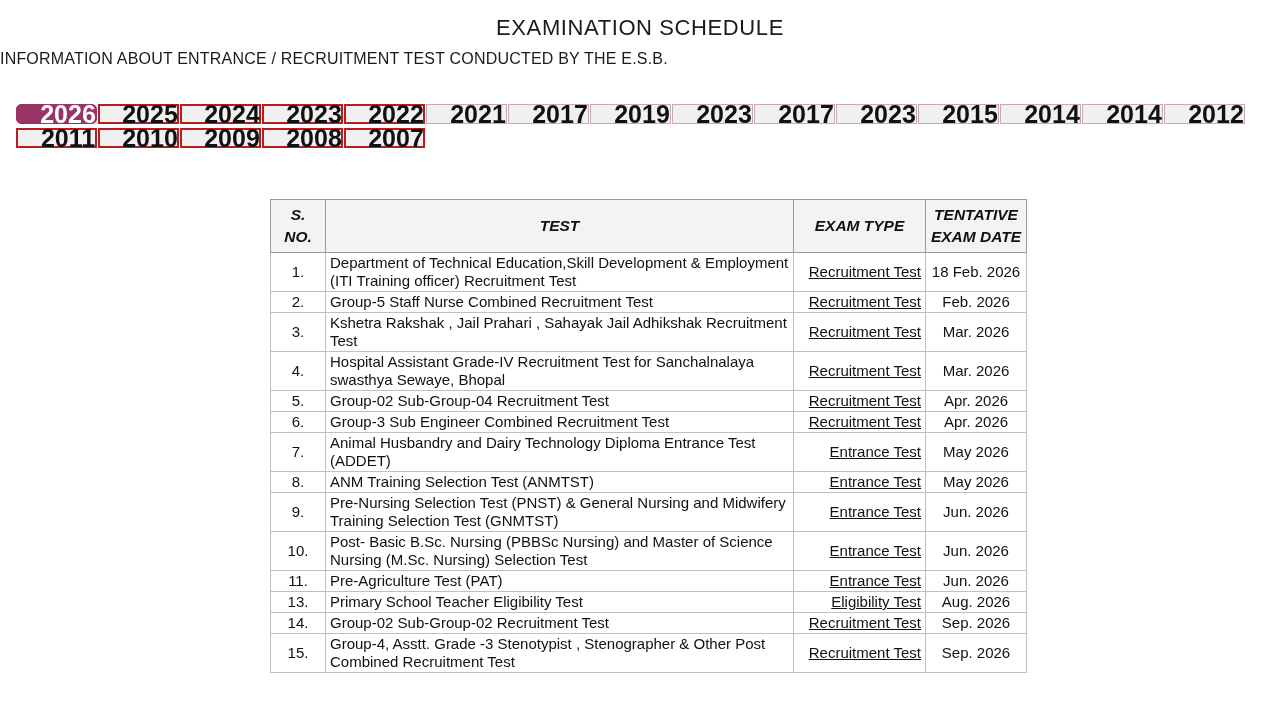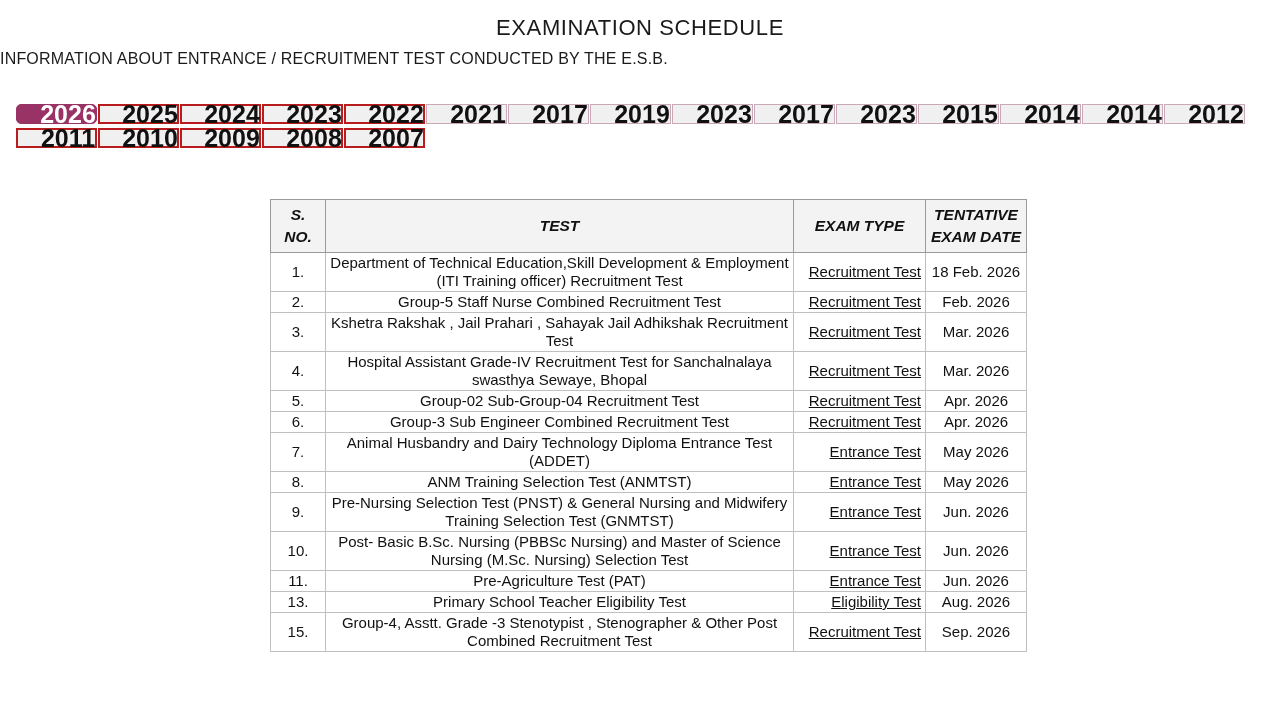--- a/index.html
+++ b/index.html
@@ -85,21 +85,21 @@
   table.schedule th.col-sno { padding: 4px 13px; }
   table.schedule td {
     border: 1px solid #c0c0c0;
     background: #ffffff;
     vertical-align: middle;
     line-height: 18px;
     padding: 1px 4px;
     color: #111111;
   }
   td.cell-sno  { text-align: center; }
-  td.cell-test { text-align: center; padding-left: 6px; }
+  td.cell-test { text-align: left; padding-left: 6px; }
   td.cell-type { text-align: right; text-decoration: underline; }
   td.cell-date { text-align: center; }
 </style>
 </head>
 <body>
 
 <div class="page-title">EXAMINATION SCHEDULE</div>
 <div class="page-subtitle">INFORMATION ABOUT ENTRANCE / RECRUITMENT TEST CONDUCTED BY THE E.S.B.</div>
 
 <div class="year-tabs">
@@ -212,20 +212,26 @@
           <td class="cell-type">Entrance Test</td>
           <td class="cell-date">Jun. 2026</td>
         </tr>
         <tr>
           <td class="cell-sno">13.</td>
           <td class="cell-test">Primary School Teacher Eligibility Test</td>
           <td class="cell-type">Eligibility Test</td>
           <td class="cell-date">Aug. 2026</td>
         </tr>
         <tr>
+          <td class="cell-sno">14.</td>
+          <td class="cell-test">Group-02 Sub-Group-02  Recruitment Test</td>
+          <td class="cell-type">Recruitment Test</td>
+          <td class="cell-date">Sep. 2026</td>
+        </tr>
+        <tr>
           <td class="cell-sno">15.</td>
           <td class="cell-test">Group-4, Asstt. Grade -3 Stenotypist , Stenographer &amp; Other Post Combined Recruitment Test</td>
           <td class="cell-type">Recruitment Test</td>
           <td class="cell-date">Sep. 2026</td>
         </tr>
       </tbody>
   </table>
 </div>
 
 </body></html>

